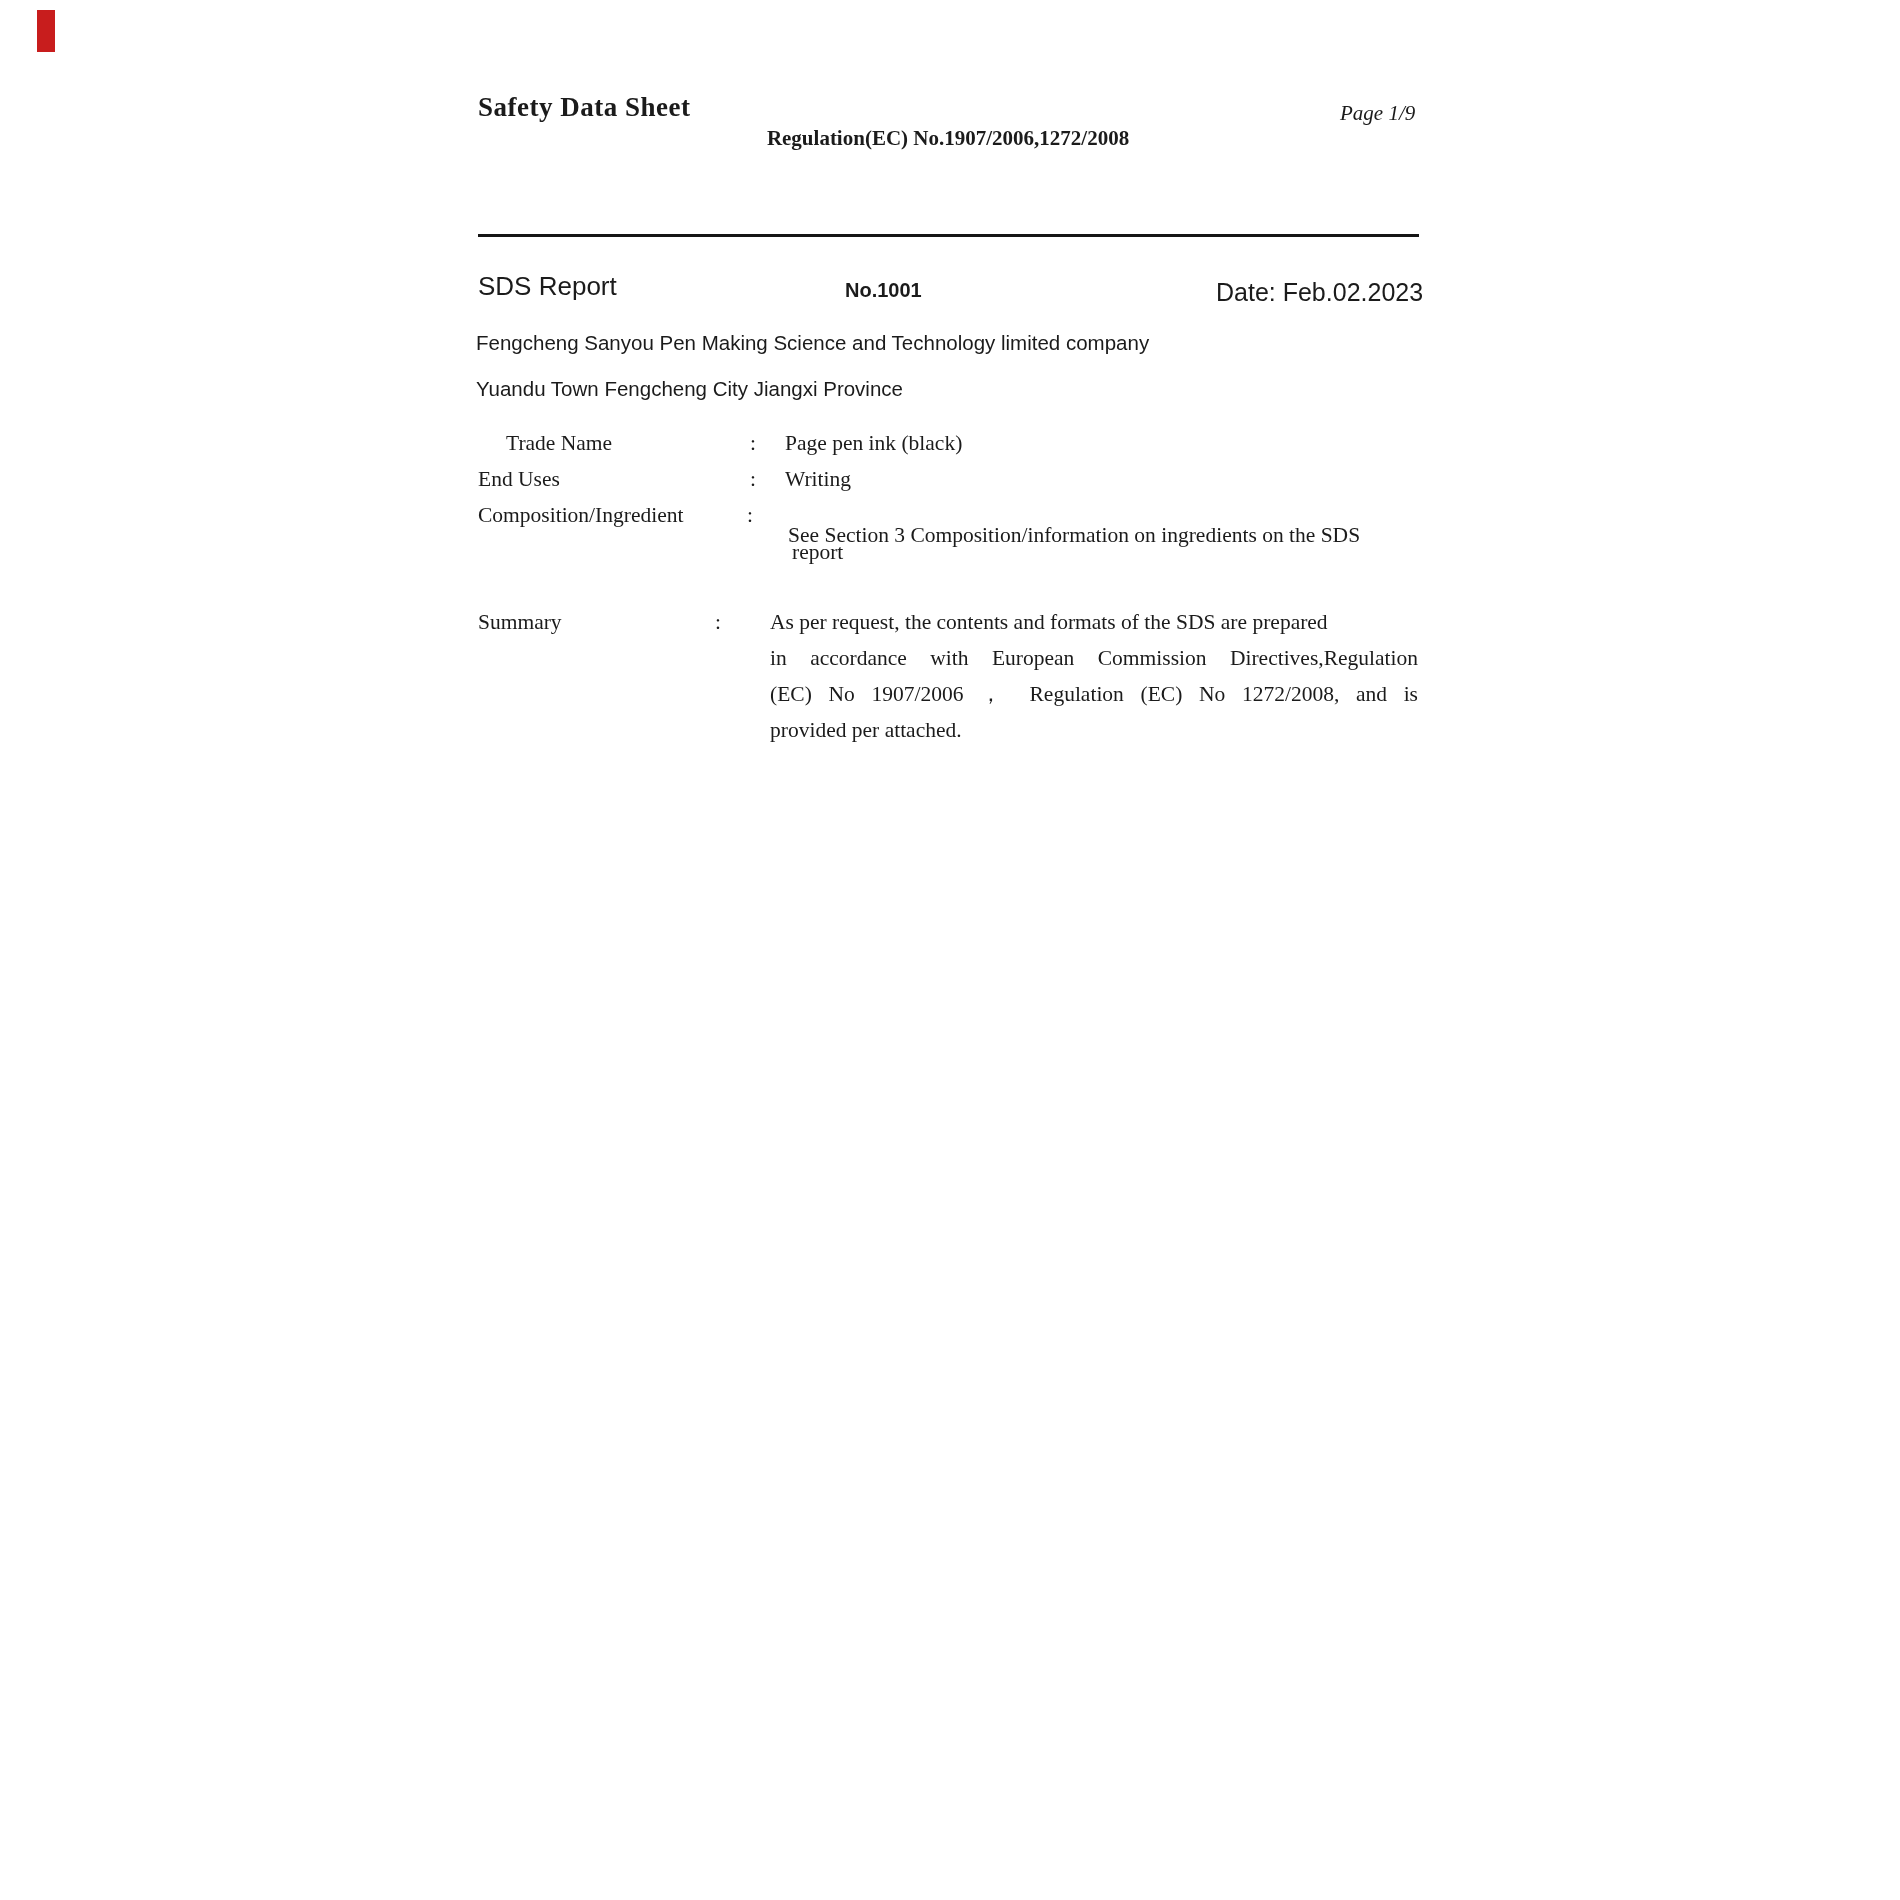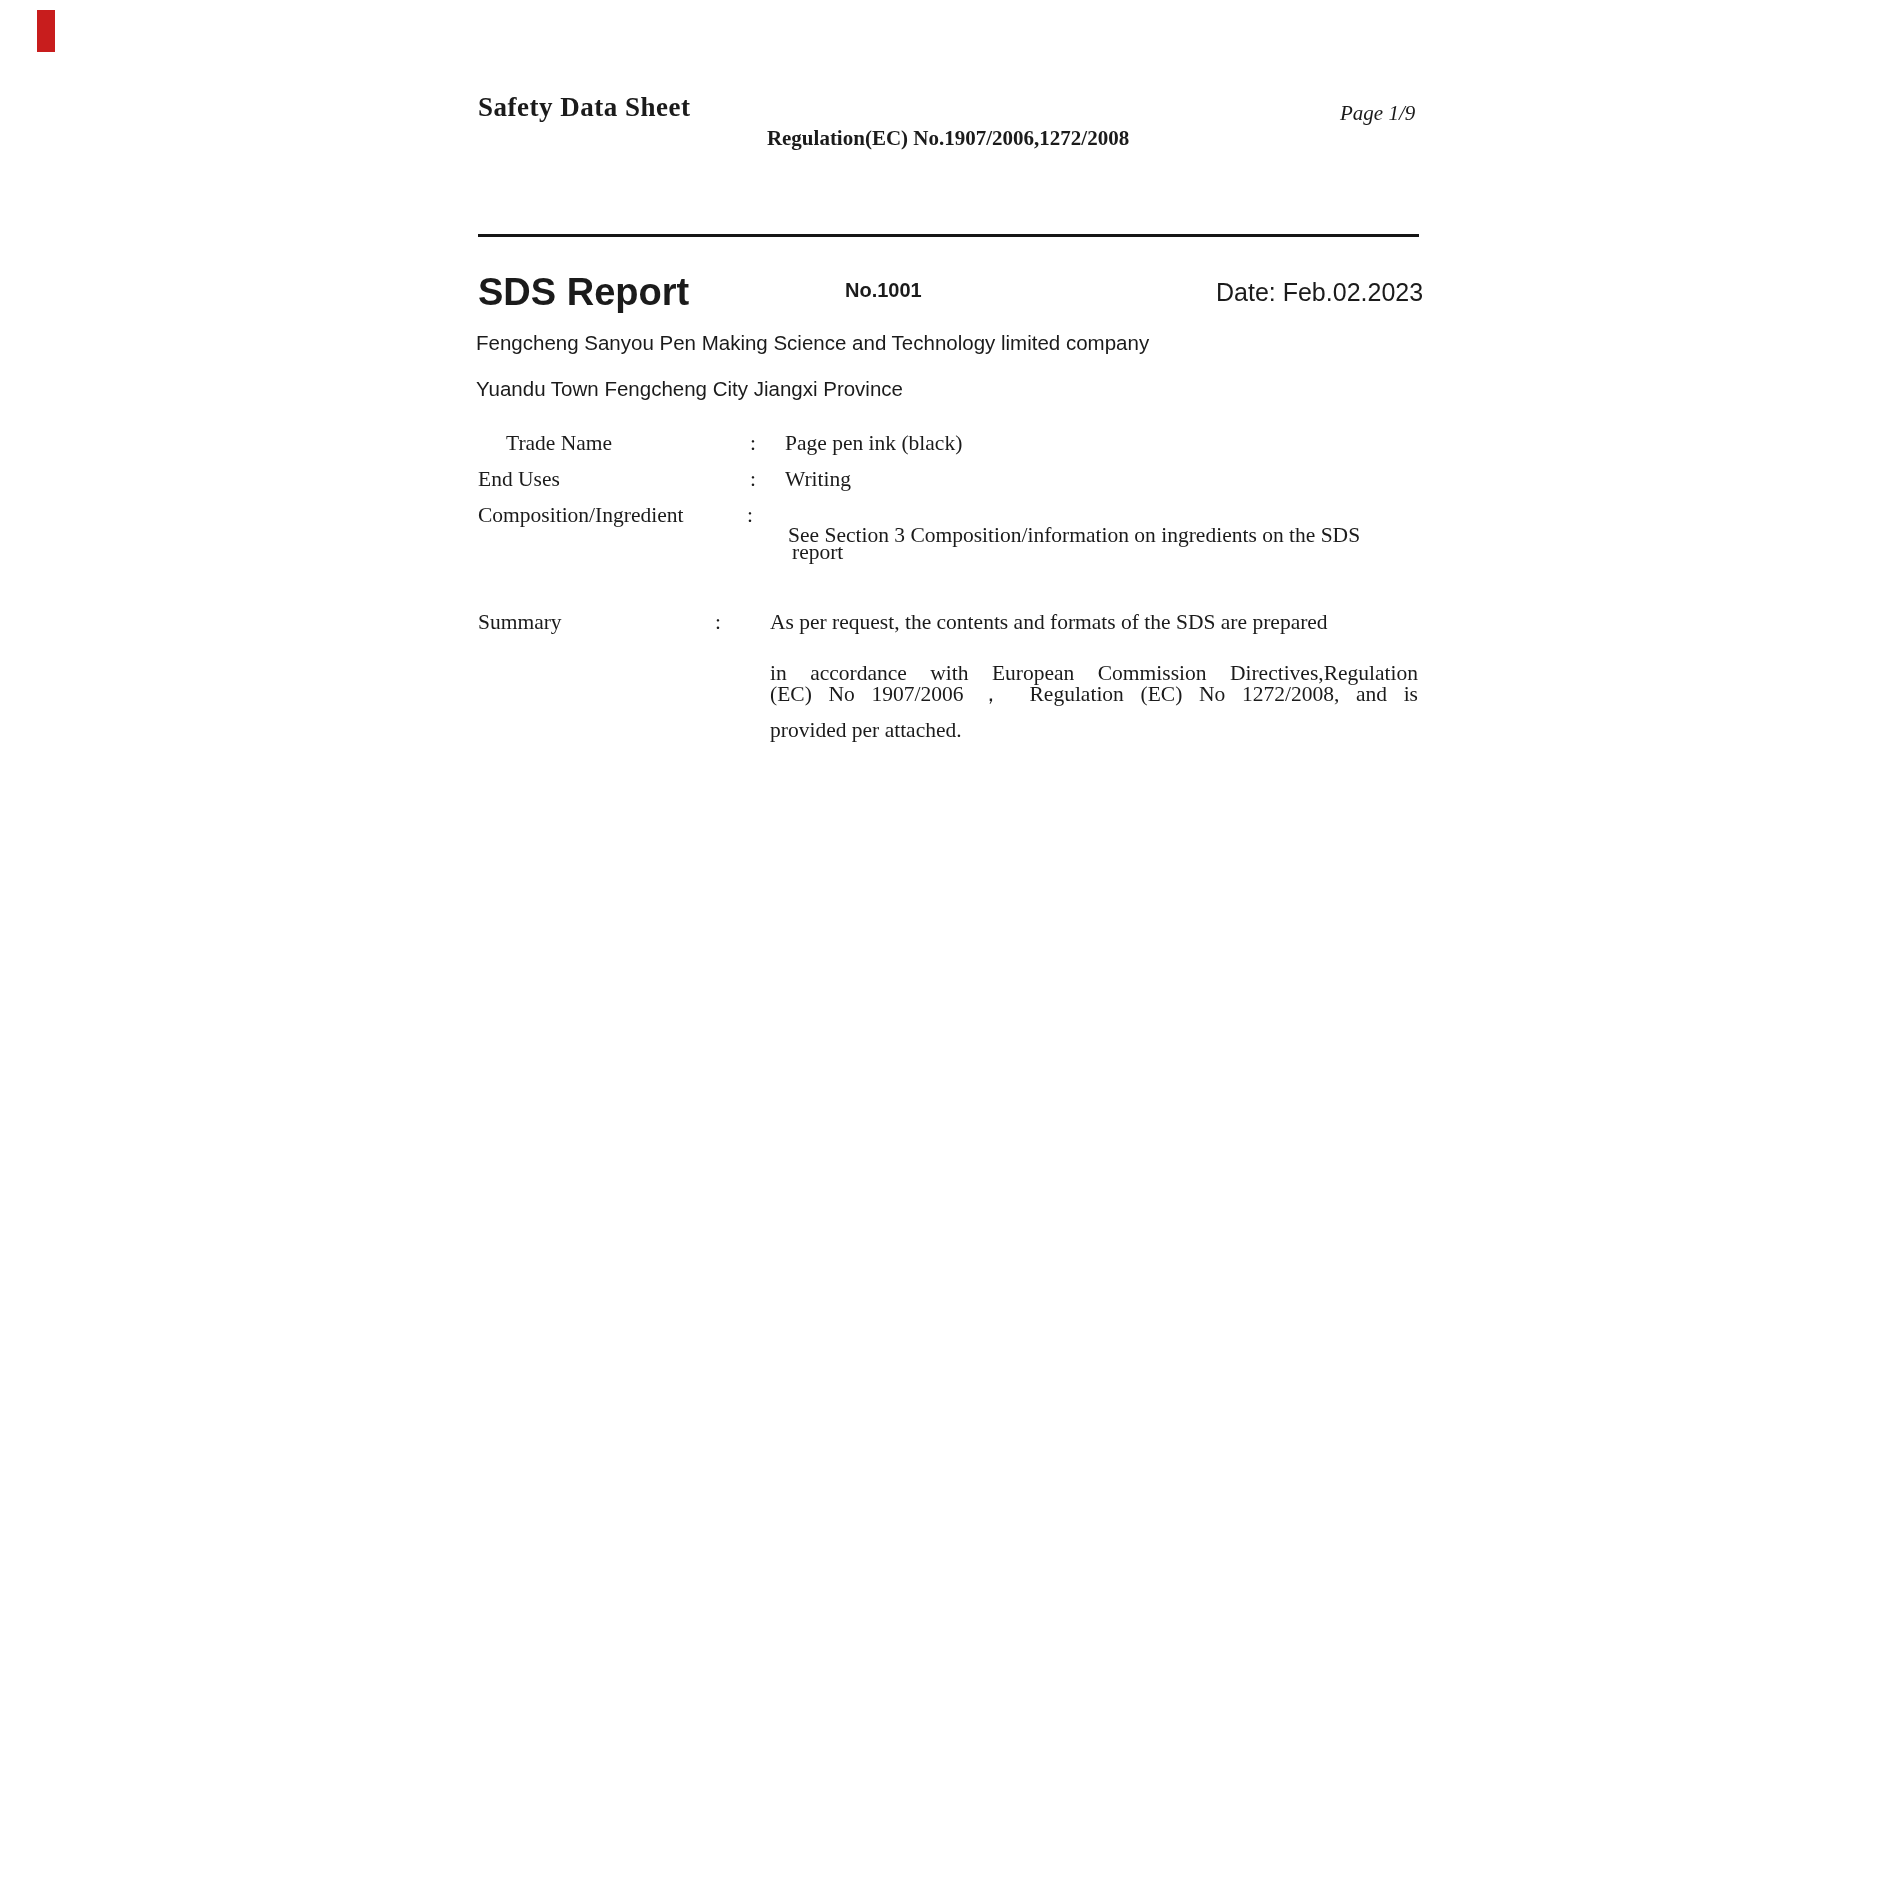--- a/index.html
+++ b/index.html
@@ -48,22 +48,22 @@
   .rule {
     left: 478px; top: 234px;
     width: 941px; height: 3px;
     background: #151515;
   }
 
   
   .report-title {
     left: 478px; top: 271px;
     font-family: "Liberation Sans", "DejaVu Sans", sans-serif;
-    font-weight: bold;
-    font-size: 38px;
+    font-weight: normal;
+    font-size: 26px;
     letter-spacing: 0px;
   }
   .report-number {
     left: 845px; top: 279px;
     font-family: "Liberation Sans", "DejaVu Sans", sans-serif;
     font-weight: bold;
     font-size: 20px;
   }
   .report-date {
     left: 1216px; top: 278px;
@@ -124,15 +124,15 @@
 <div class="abs ser val" style="left:785px; top:466px;">Writing</div>
 
 <div class="abs ser" style="left:478px; top:502px;">Composition/Ingredient</div>
 <div class="abs ser" style="left:747px; top:502px;">:</div>
 <div class="abs ser" style="left:788px; top:522px;">See Section 3 Composition/information on ingredients on the SDS</div>
 <div class="abs ser" style="left:792px; top:539px;">report</div>
 
 <div class="abs ser" style="left:478px; top:609px;">Summary</div>
 <div class="abs ser" style="left:715px; top:609px;">:</div>
 <div class="abs ser" style="left:770px; top:609px;">As per request, the contents and formats of the SDS are prepared</div>
-<div class="abs ser just-line" style="left:770px; top:660px;">in accordance with European Commission Directives,Regulation</div>
+<div class="abs ser just-line" style="left:770px; top:645px;">in accordance with European Commission Directives,Regulation</div>
 <div class="abs ser just-line" style="left:770px; top:681px;">(EC) No 1907/2006 ， Regulation (EC) No 1272/2008, and is</div>
 <div class="abs ser" style="left:770px; top:717px;">provided per attached.</div>
 
 </body></html>

